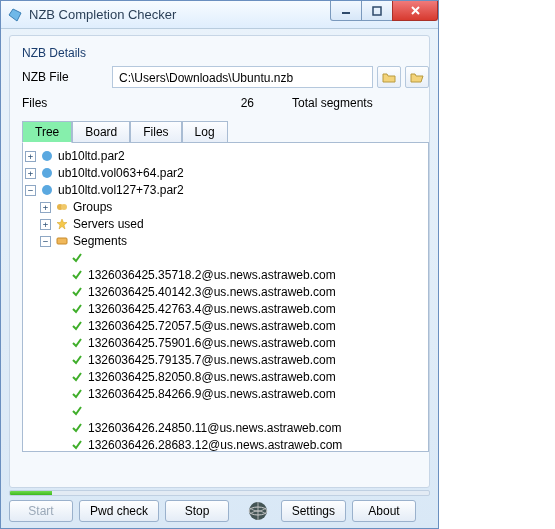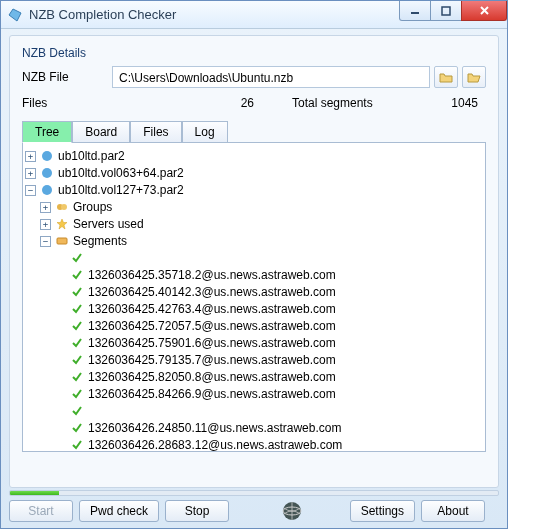--- a/index.html
+++ b/index.html
@@ -4,21 +4,21 @@
 <style>
   * { box-sizing: border-box; }
   body {
     margin: 0;
     font-family: "Segoe UI", Tahoma, sans-serif;
     font-size: 12px;
     background: #fff;
     color: #000;
   }
   .window {
-    width: 508px;
+    width: 439px;
     height: 529px;
     border: 1px solid #6a8fbf;
     background: linear-gradient(#eaf3fb, #d9e8f6);
     position: relative;
     padding: 0;
   }
   .titlebar {
     height: 28px;
     background: linear-gradient(#f7fbff, #dfeefd);
     border-bottom: 1px solid #b8ccde;
@@ -55,21 +55,21 @@
     border-color: #a93028;
     color: #fff;
     border-bottom-right-radius: 3px;
   }
   .content {
     position: absolute;
     left: 8px; right: 8px; top: 34px; bottom: 40px;
     background: #f5f9fd;
     border: 1px solid #c7d6e6;
     border-radius: 3px;
-    padding: 10px 12px 8px 12px;
+    padding: 10px 0 8px 12px;
   }
   .group-title { color: #1a3d6e; font-size: 12px; margin-bottom: 6px; }
   .row { display: flex; align-items: center; margin-bottom: 8px; }
   .lbl { width: 90px; }
   .filepath {
     flex: 1;
     height: 22px;
     border: 1px solid #b5c8dd;
     background: #fff;
     padding: 2px 6px;
@@ -224,23 +224,20 @@
     <div class="countsrow">
       <div class="cell" style="width:90px;">
           <span>Files</span>
         </div>
       <div class="cell val" style="width:150px; justify-content:flex-end;">
           <span>26</span>
         </div>
       <div class="cell" style="width:130px; padding-left:30px;">
           <span>Total segments</span>
         </div>
-      <div class="cell val" style="flex:1; justify-content:flex-end;">
-          <span>1045</span>
-        </div>
     </div>
 
     <div class="tabs">
       <div class="tab active">Tree</div>
       <div class="tab">Board</div>
       <div class="tab">Files</div>
       <div class="tab">Log</div>
     </div>
 
     <div class="treebox">

